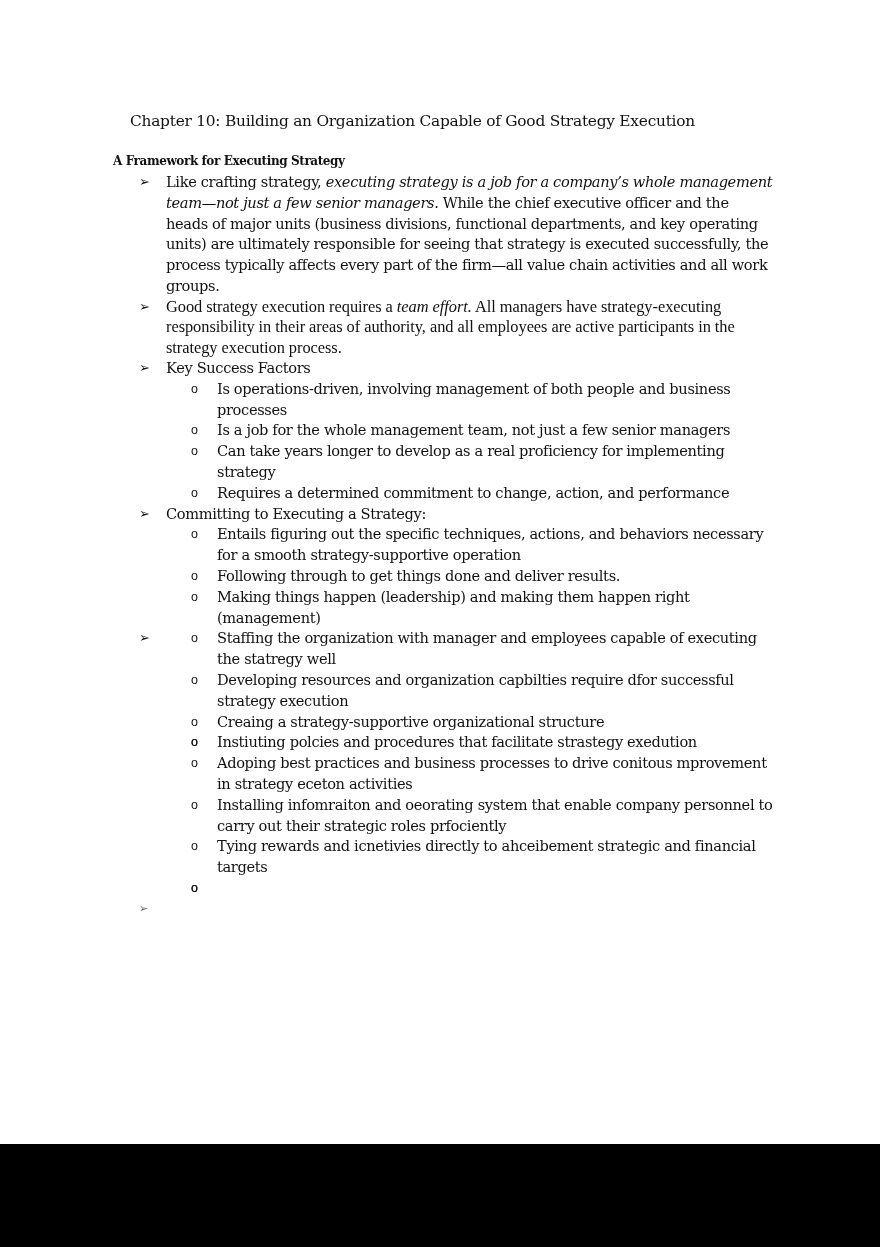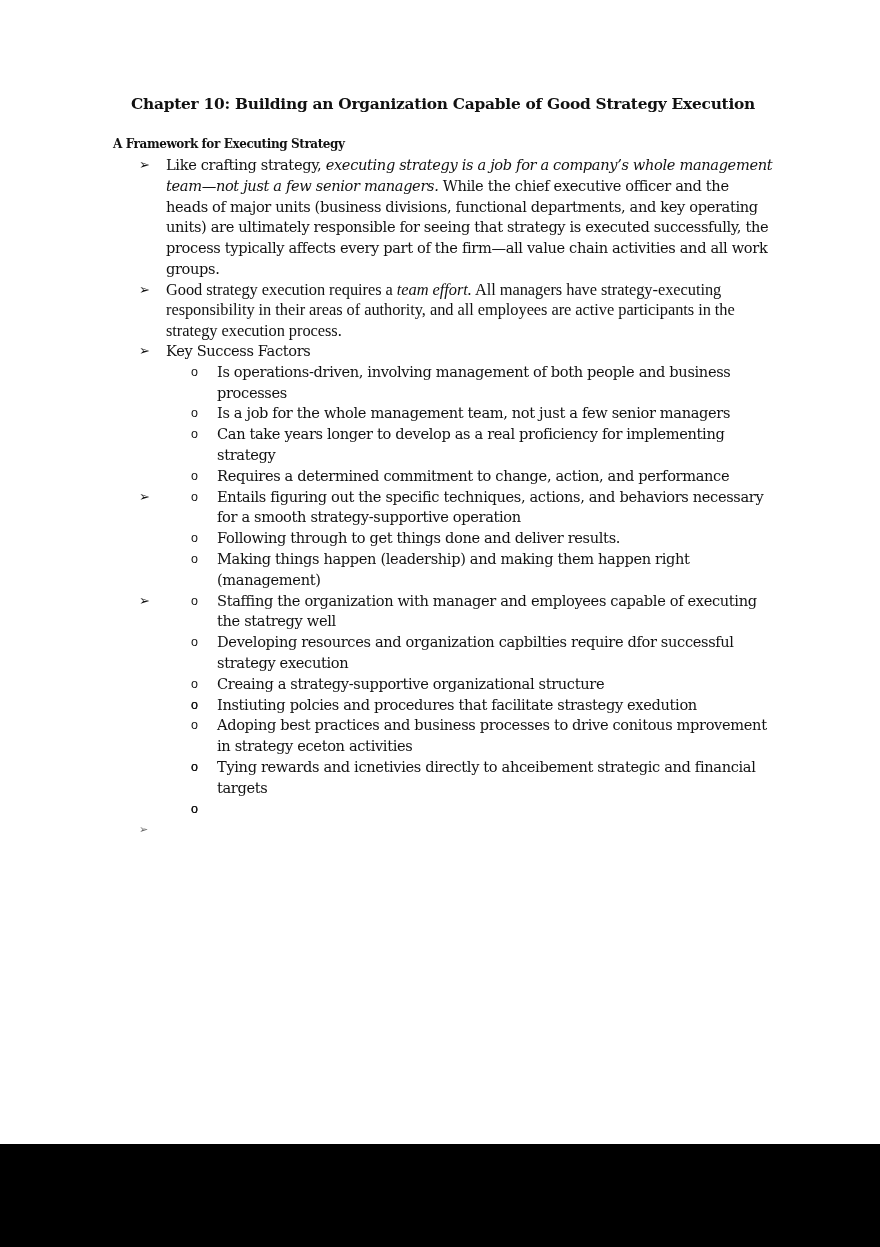--- a/index.html
+++ b/index.html
@@ -16,21 +16,21 @@
   .cambria {
     font-family: "DejaVu Serif", serif;
     font-size: 14.6px; letter-spacing: -0.35px; line-height: 20.8px;
     transform-origin: left top;
   }
   .times {
     font-family: "Liberation Serif", serif;
     font-size: 16.4px; line-height: 20.4px; letter-spacing: -0.05px;
   }
   .chapter-title {
-    font-size: 15.4px; letter-spacing: -0.25px; line-height: 22px; margin: 0; font-weight: bold; text-align: center;
+    font-size: 15.4px; letter-spacing: -0.25px; line-height: 22px; margin: 17px; font-weight: normal;
   }
   .section-heading {
     font-size: 12px; font-weight: bold; letter-spacing: -0.4px; line-height: 22px;
     margin: 18px 0 0 0;
   }
   ul.l1 { list-style: none; margin: 0; padding: 0; }
   ul.l1 > li { position: relative; padding-left: 53px; }
   ul.l1 > li > .bullet {
     position: absolute; left: 26px; top: 0; font-size: 13px; font-family: "DejaVu Sans", sans-serif;
   }
@@ -74,37 +74,38 @@
         <ul class="l2">
           <li><span class="obullet">o</span><span>Is operations-driven, involving management of both people and business processes</span></li>
           <li><span class="obullet">o</span><span>Is a job for the whole management team, not just a few senior managers</span></li>
           <li><span class="obullet">o</span><span>Can take years longer to develop as a real proficiency for implementing strategy</span></li>
           <li><span class="obullet">o</span><span>Requires a determined commitment to change, action, and performance</span></li>
         </ul>
       </li>
 
       <li class="cambria">
         <span class="bullet">➢</span>
+        <span>Committing to Executing a Strategy:</span>
         <ul class="l2">
           <li><span class="obullet">o</span><span>Entails figuring out the specific techniques, actions, and behaviors necessary for a smooth strategy-supportive operation</span></li>
           <li><span class="obullet">o</span><span>Following through to get things done and deliver results.</span></li>
           <li><span class="obullet">o</span><span>Making things happen (leadership) and making them happen right (management)</span></li>
         </ul>
       </li>
 
       <li class="cambria">
         <span class="bullet">➢</span>
         <ul class="l2">
           <li><span class="obullet">o</span><span>Staffing the organization with manager and employees capable of executing the statregy well</span></li>
           <li><span class="obullet">o</span><span>Developing resources and organization capbilties require dfor successful strategy execution</span></li>
           <li><span class="obullet">o</span><span>Creaing a strategy-supportive organizational structure</span></li>
           <li><span class="obullet">o</span></li>
           <li><span class="obullet">o</span><span>Instiuting polcies and procedures that facilitate strastegy exedution</span></li>
           <li><span class="obullet">o</span><span>Adoping best practices and business processes to drive conitous mprovement in strategy eceton activities</span></li>
-          <li><span class="obullet">o</span></li>
+          <li><span class="obullet">o</span><span>Installing infomraiton and oeorating system that enable company personnel to carry out their strategic roles prfociently</span></li>
           <li><span class="obullet">o</span><span>Tying rewards and icnetivies directly to ahceibement strategic and financial targets</span></li>
           <li><span class="obullet">o</span></li>
           <li><span class="obullet">o</span></li>
         </ul>
       </li>
     </ul>
 
     <div class="gap"></div>
 
     <ul class="l1">

